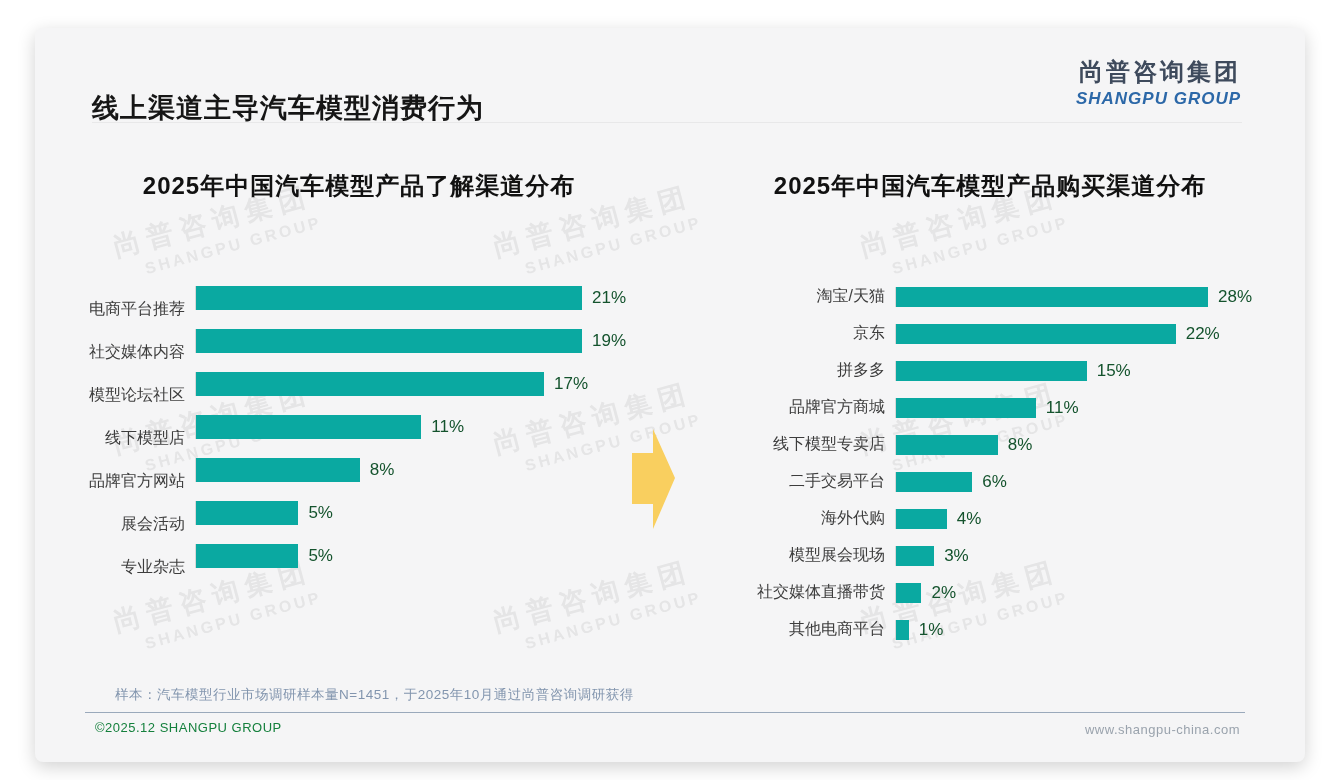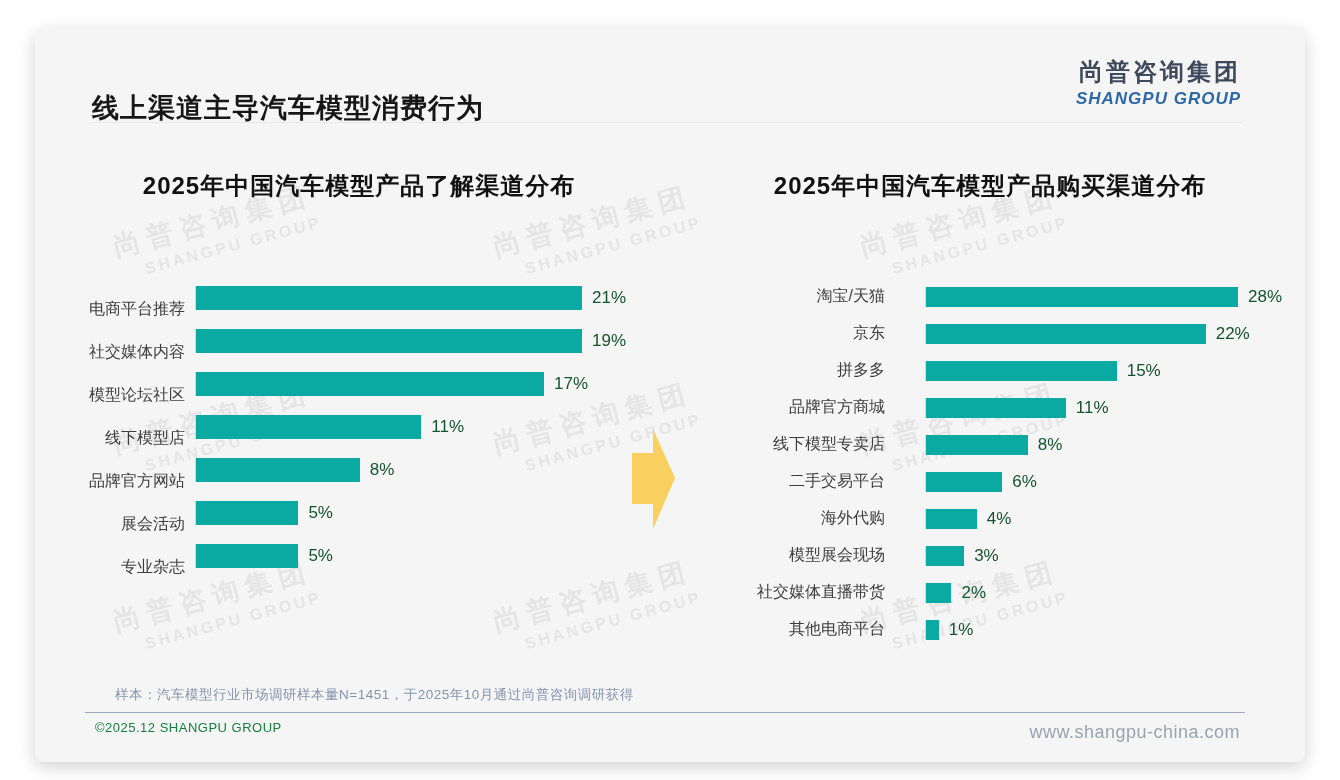--- a/index.html
+++ b/index.html
@@ -23,40 +23,40 @@
   
   .chart{position:absolute;top:142px;}
   .chart-a{left:40px;width:578px;}
   .chart-b{left:690px;width:530px;}
   .chart-title{text-align:center;font-size:24px;font-weight:bold;color:#111;letter-spacing:1px;}
   .chart-a .chart-title{padding-right:10px;}
   .plot{margin-top:74px;}
   .chart-b .plot{margin-top:76px;}
   .row{display:flex;align-items:center;}
   .chart-a .row{height:43px;}
-  .chart-b .row{height:37px;gap:30px;}
+  .chart-b .row{height:37px;}
   .cat{flex:0 0 auto;text-align:right;font-size:16px;color:#3d3d3d;padding-right:10px;}
   .chart-a .cat{width:110px;margin-top:24px;}
   .chart-b .cat{width:160px;}
   .track{flex:0 0 auto;position:relative;display:flex;align-items:center;border-left:1px solid #d8d8d8;}
   .chart-a .track{width:430px;}
   .chart-b .track{width:356px;}
   .bar{background:var(--bar,#0aa9a1);}
   .chart-a .bar{height:24px;}
   .chart-b .bar{height:20px;}
   .val{font-size:17px;color:#14532d;margin-left:10px;white-space:nowrap;}
 
   
   .arrow{position:absolute;left:597px;top:400px;width:44px;height:102px;}
 
   
   .sample-note{position:absolute;left:80px;top:658px;font-size:13.5px;color:#8295ae;letter-spacing:0.5px;}
   .footer-rule{position:absolute;left:50px;top:684px;width:1160px;height:1px;background:#9aa9bb;}
   .copyright{position:absolute;left:60px;top:692px;font-size:13px;color:#15803d;letter-spacing:0.5px;}
-  .website{position:absolute;right:65px;top:694px;font-size:18px;color:#9aa3ad;letter-spacing:0.5px;text-align:right;}
+  .website{position:absolute;right:65px;top:694px;font-size:13px;color:#9aa3ad;letter-spacing:0.5px;text-align:right;}
 </style>
 </head>
 <body>
 
 <div class="stage">
   <div class="slide">
 
     <div id="wm-layer">
         <div class="wm" style="left: 180px; top: 203px;">
           <div class="wm-cn">尚普咨询集团</div>

